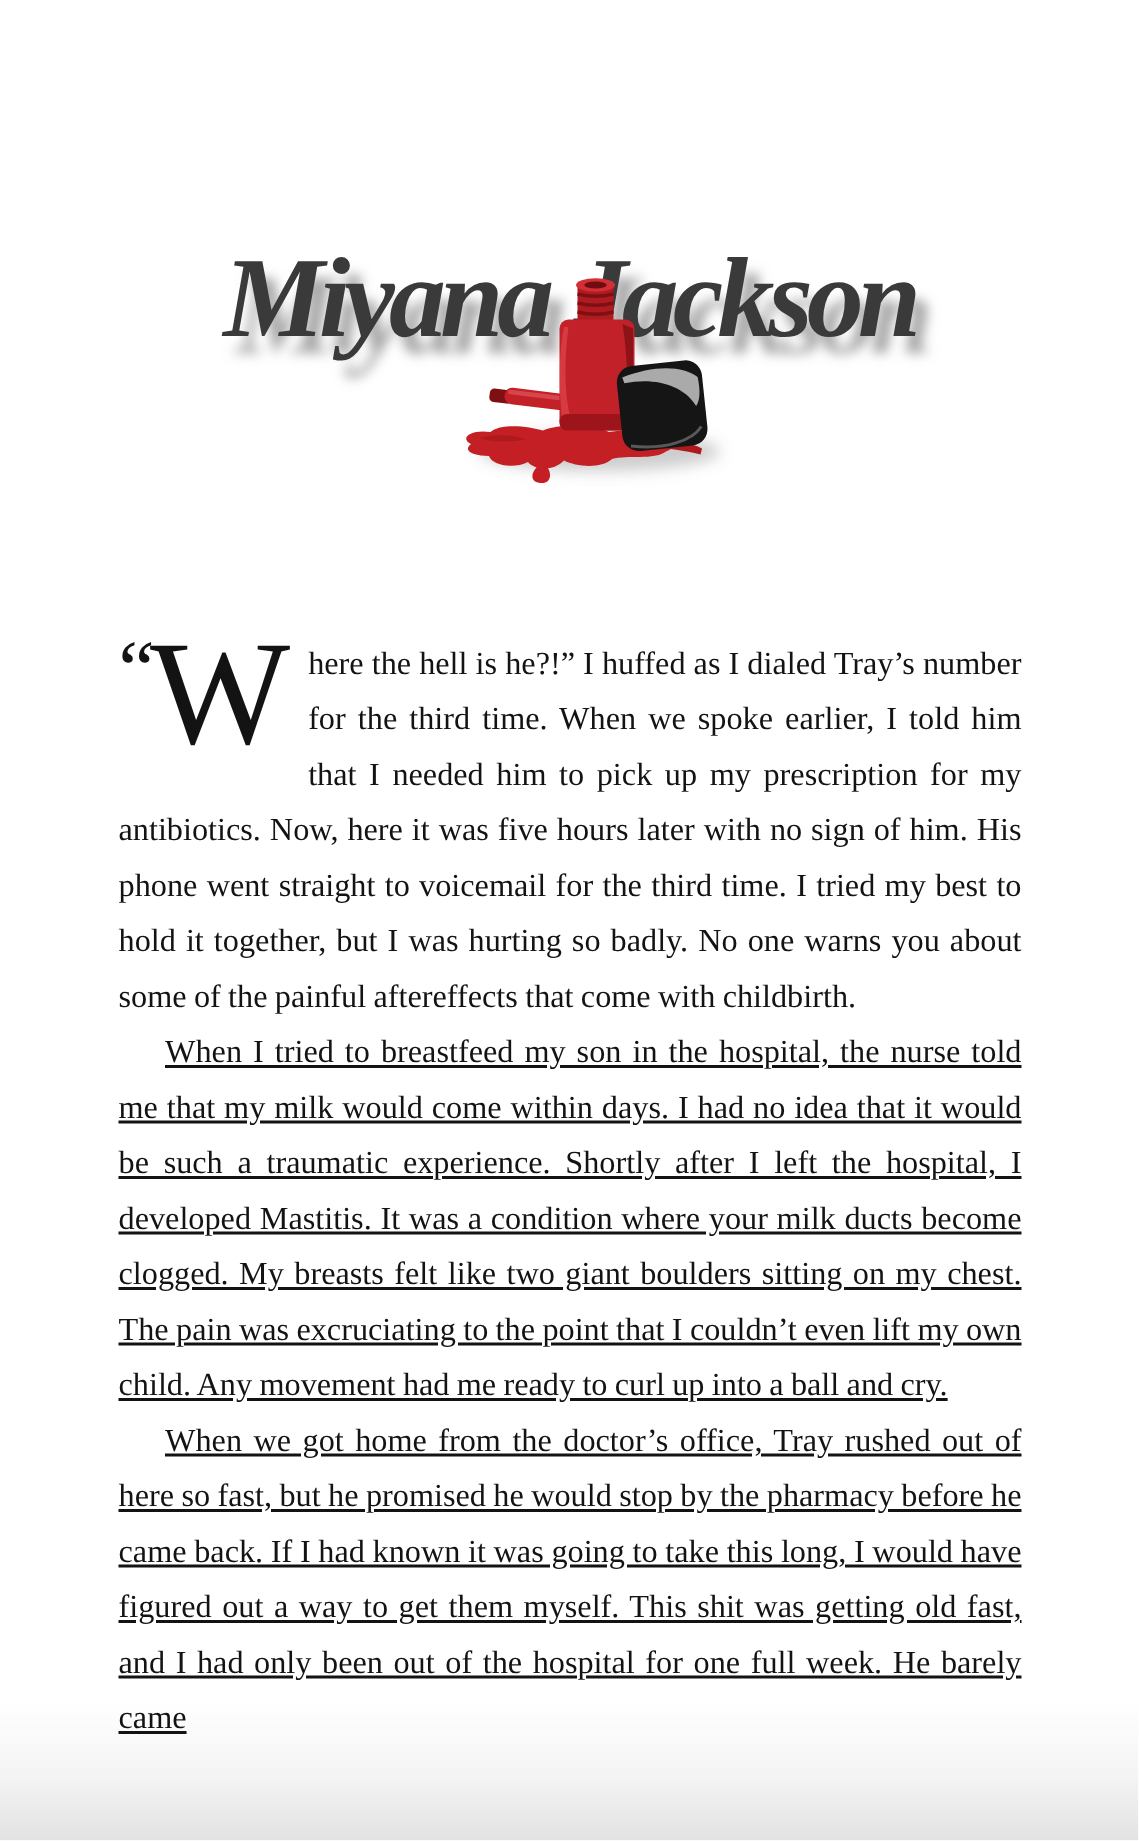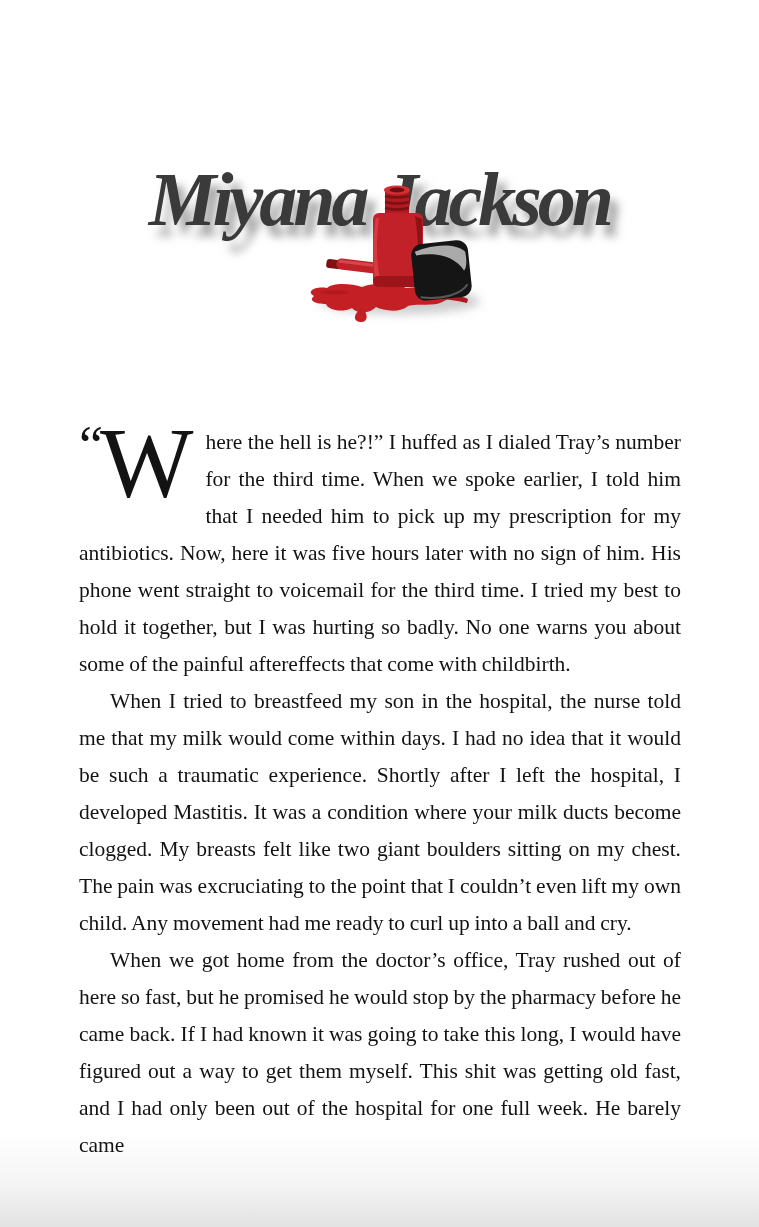--- a/index.html
+++ b/index.html
@@ -45,21 +45,21 @@
     top: 424px;
     left: 79px;
     width: 602px;
     font-size: 21.5px;
     line-height: 37px;
     color: #131313;
     text-align: justify;
     word-spacing: -0.5px;
   }
   .text-block p { margin: 0; padding: 0; }
-  .text-block p.indent { text-indent: 31px; }
+  .text-block p.indent { text-indent: 31px; text-decoration: underline; }
 
   .dc-wrap {
     float: left;
     display: flex;
     align-items: flex-start;
     margin: 3px 14px 0 0;
     height: 72px;
   }
   .dc-quote {
     font-size: 54px;

